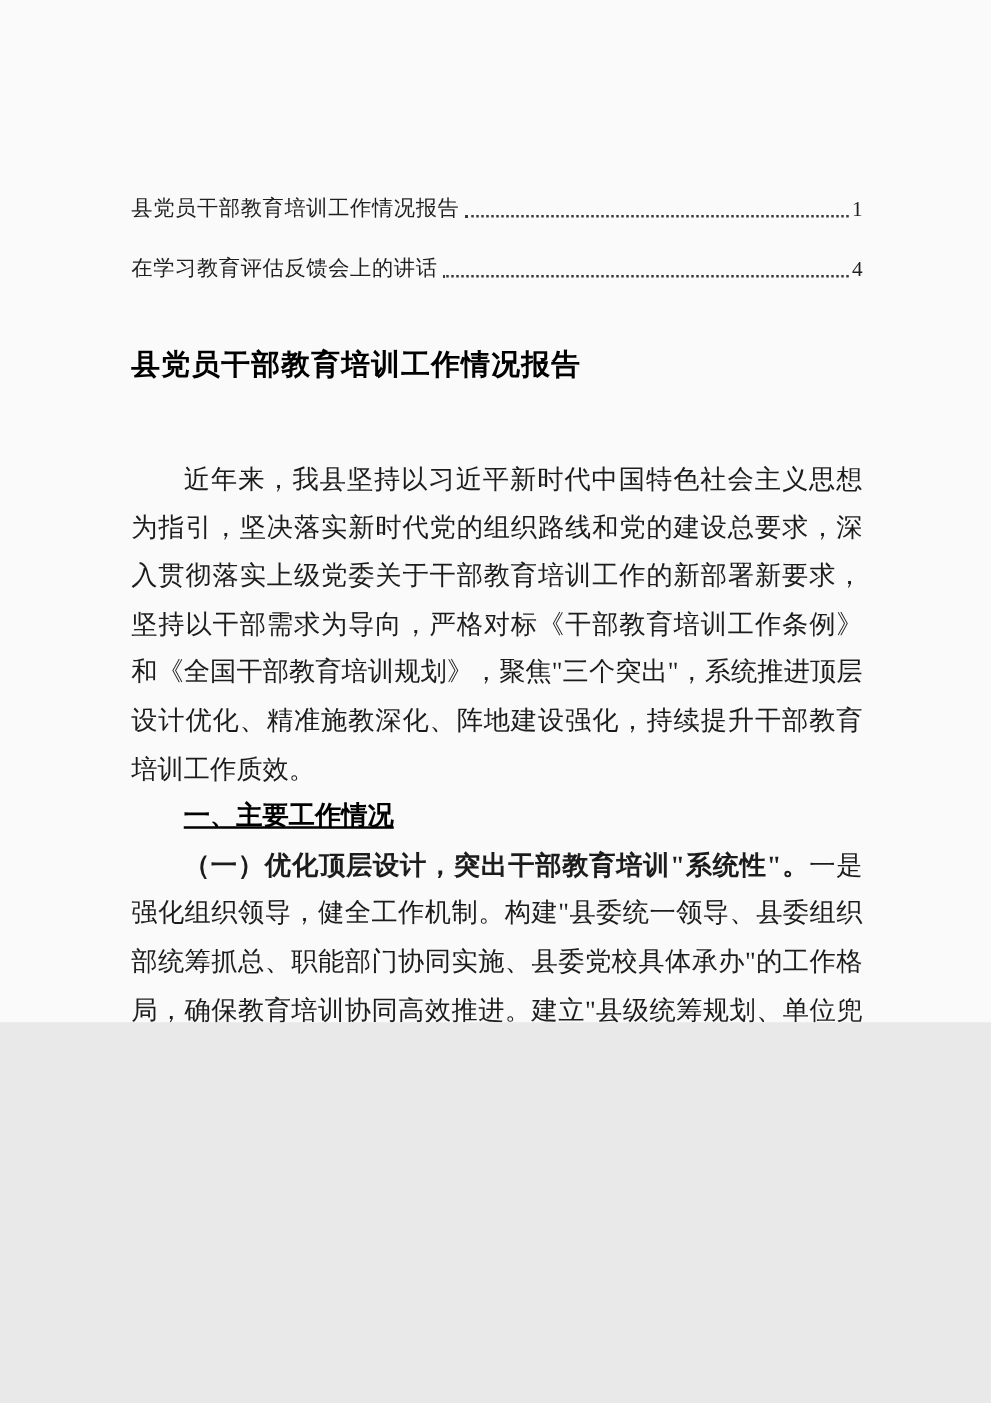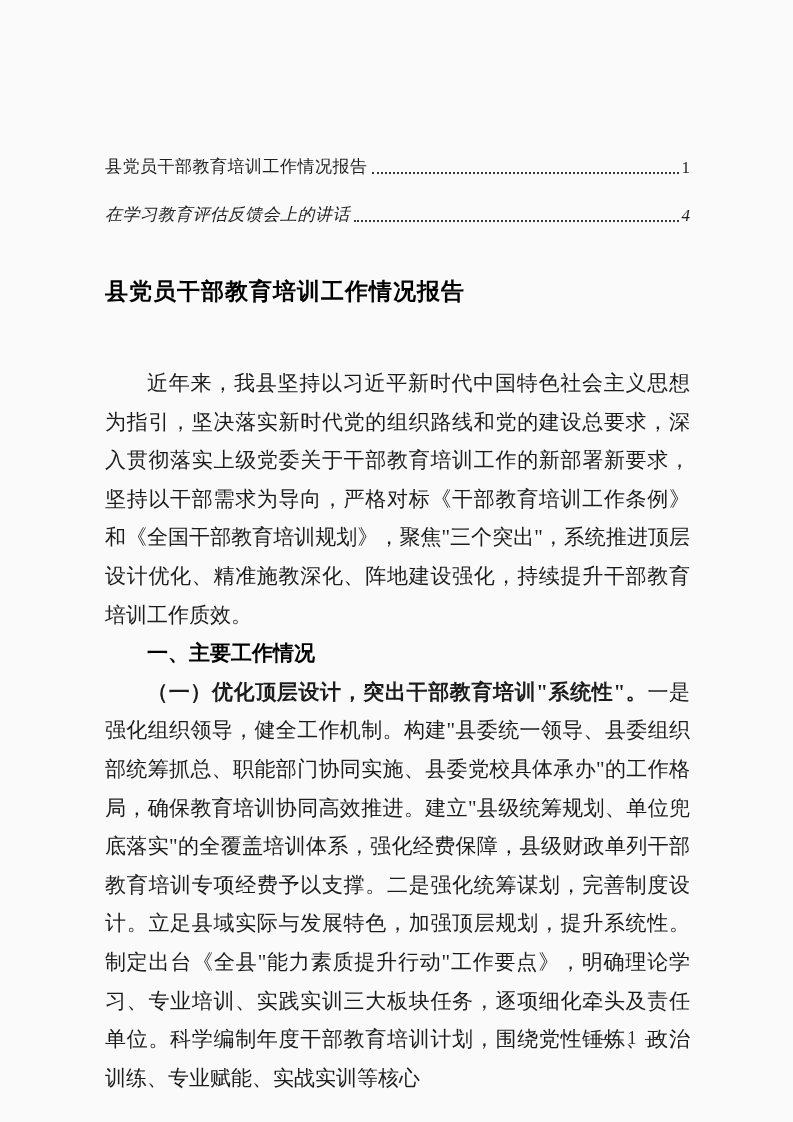--- a/index.html
+++ b/index.html
@@ -1,41 +1,41 @@
 <!DOCTYPE html>
 <html><head>
 <meta charset="utf-8">
 <style>
   * { margin: 0; padding: 0; box-sizing: border-box; }
   html, body { background: #e9e9e9; }
   .page {
     position: relative;
     width: 793px;
-    height: 1122px;
+    height: 818px;
     margin: 0 auto;
     background: #fafafa;
     overflow: hidden;
     color: #1a1a1a;
   }
   
   .toc {
     position: absolute;
     top: 156px;
     left: 105px;
     right: 103px;
     font-family: "Liberation Serif", "DejaVu Serif", serif;
     font-size: 17px;
     color: #1f1f1f;
   }
   .toc-item {
     display: flex;
     align-items: flex-end;
     height: 22px;
   }
-  .toc-item + .toc-item { margin-top: 26px; font-style: italic; }
+  .toc-item + .toc-item { margin-top: 26px; }
   .toc-title { white-space: nowrap; letter-spacing: 0.5px; }
   .toc-dots {
     flex: 1;
     border-bottom: 2px dotted #3a3a3a;
     margin: 0 3px 4px 4px;
     height: 0;
   }
   .toc-page { white-space: nowrap; }
   
   .doc-title {
@@ -66,20 +66,21 @@
     text-indent: 2em;
     margin: 0;
   }
   .section-heading {
     font-family: "Liberation Sans", "DejaVu Sans", sans-serif;
     font-weight: 700;
     font-size: 21px;
     line-height: 38.6px;
     text-indent: 2em;
     color: #000;
+    text-decoration: underline;
   }
   .para-lead { font-weight: 700; }
   
   .page-number {
     position: absolute;
     top: 1028px;
     right: 128px;
     font-family: "Liberation Serif", "DejaVu Serif", serif;
     font-size: 18px;
     letter-spacing: 2px;

